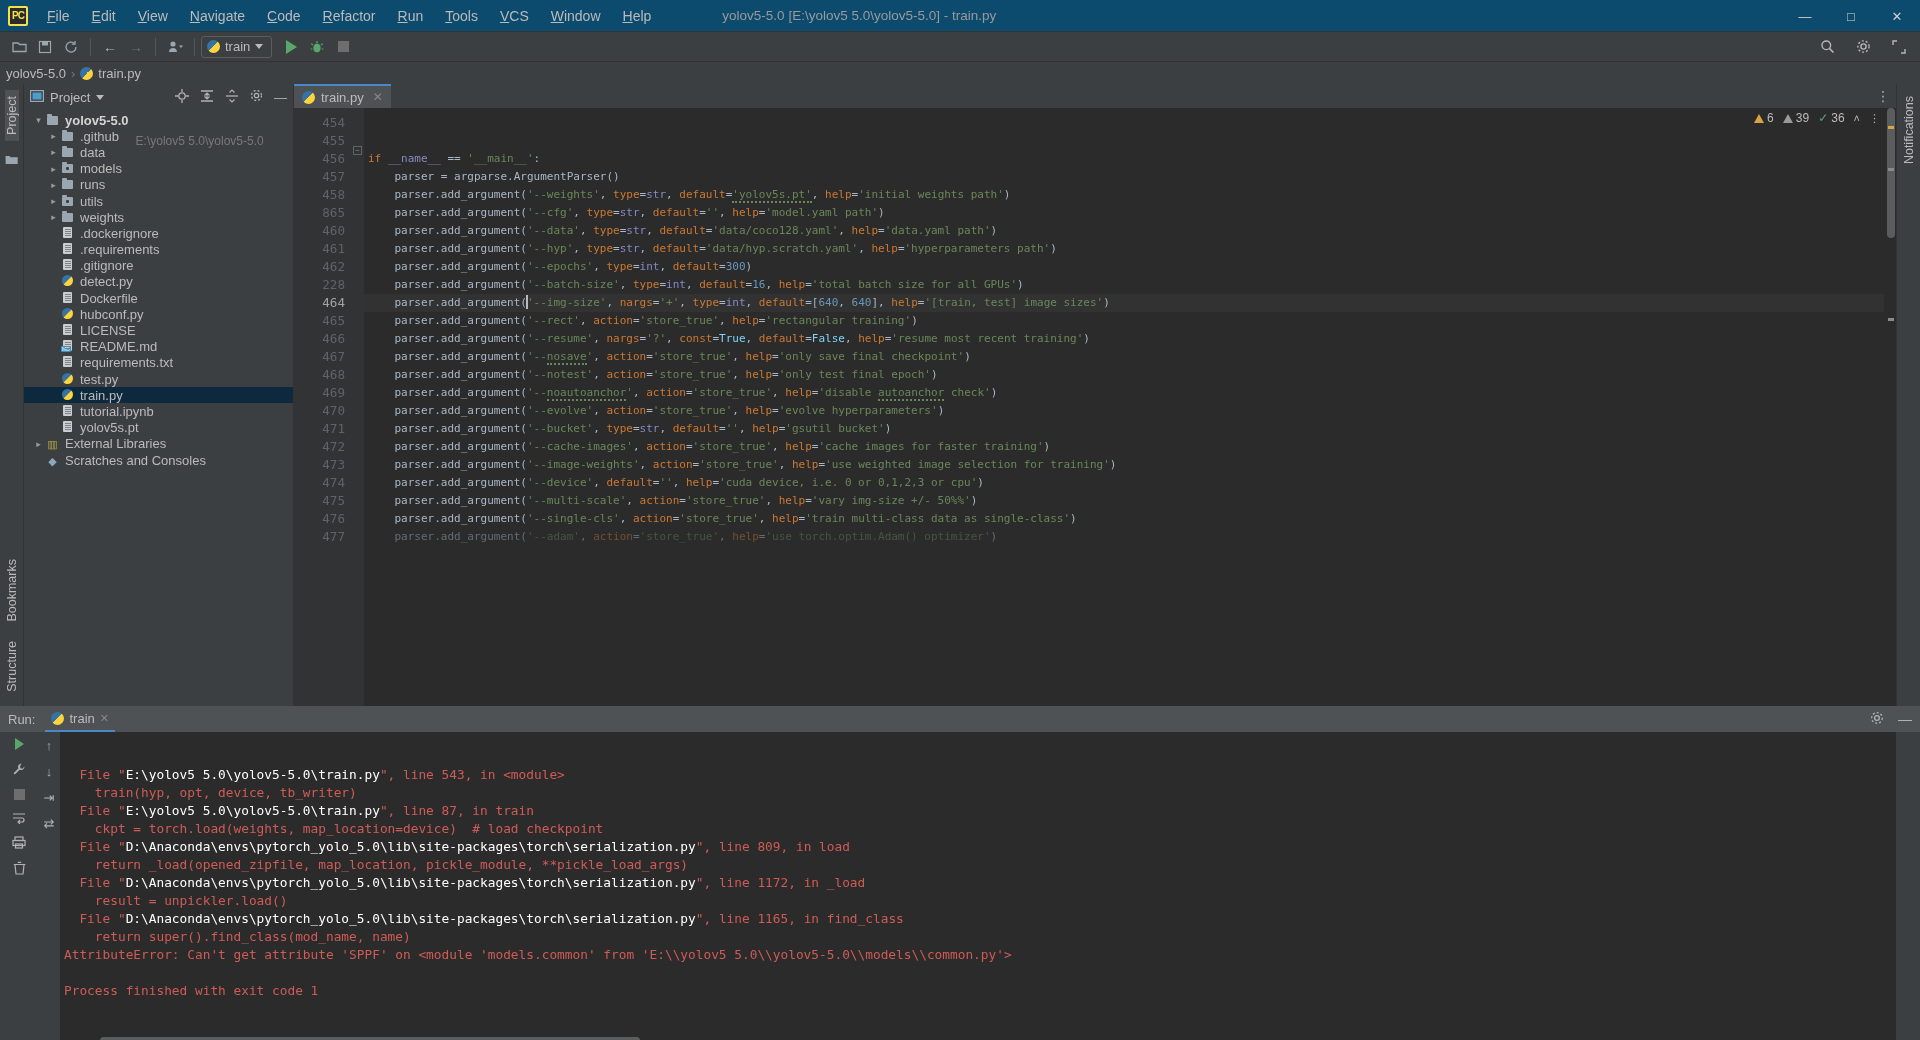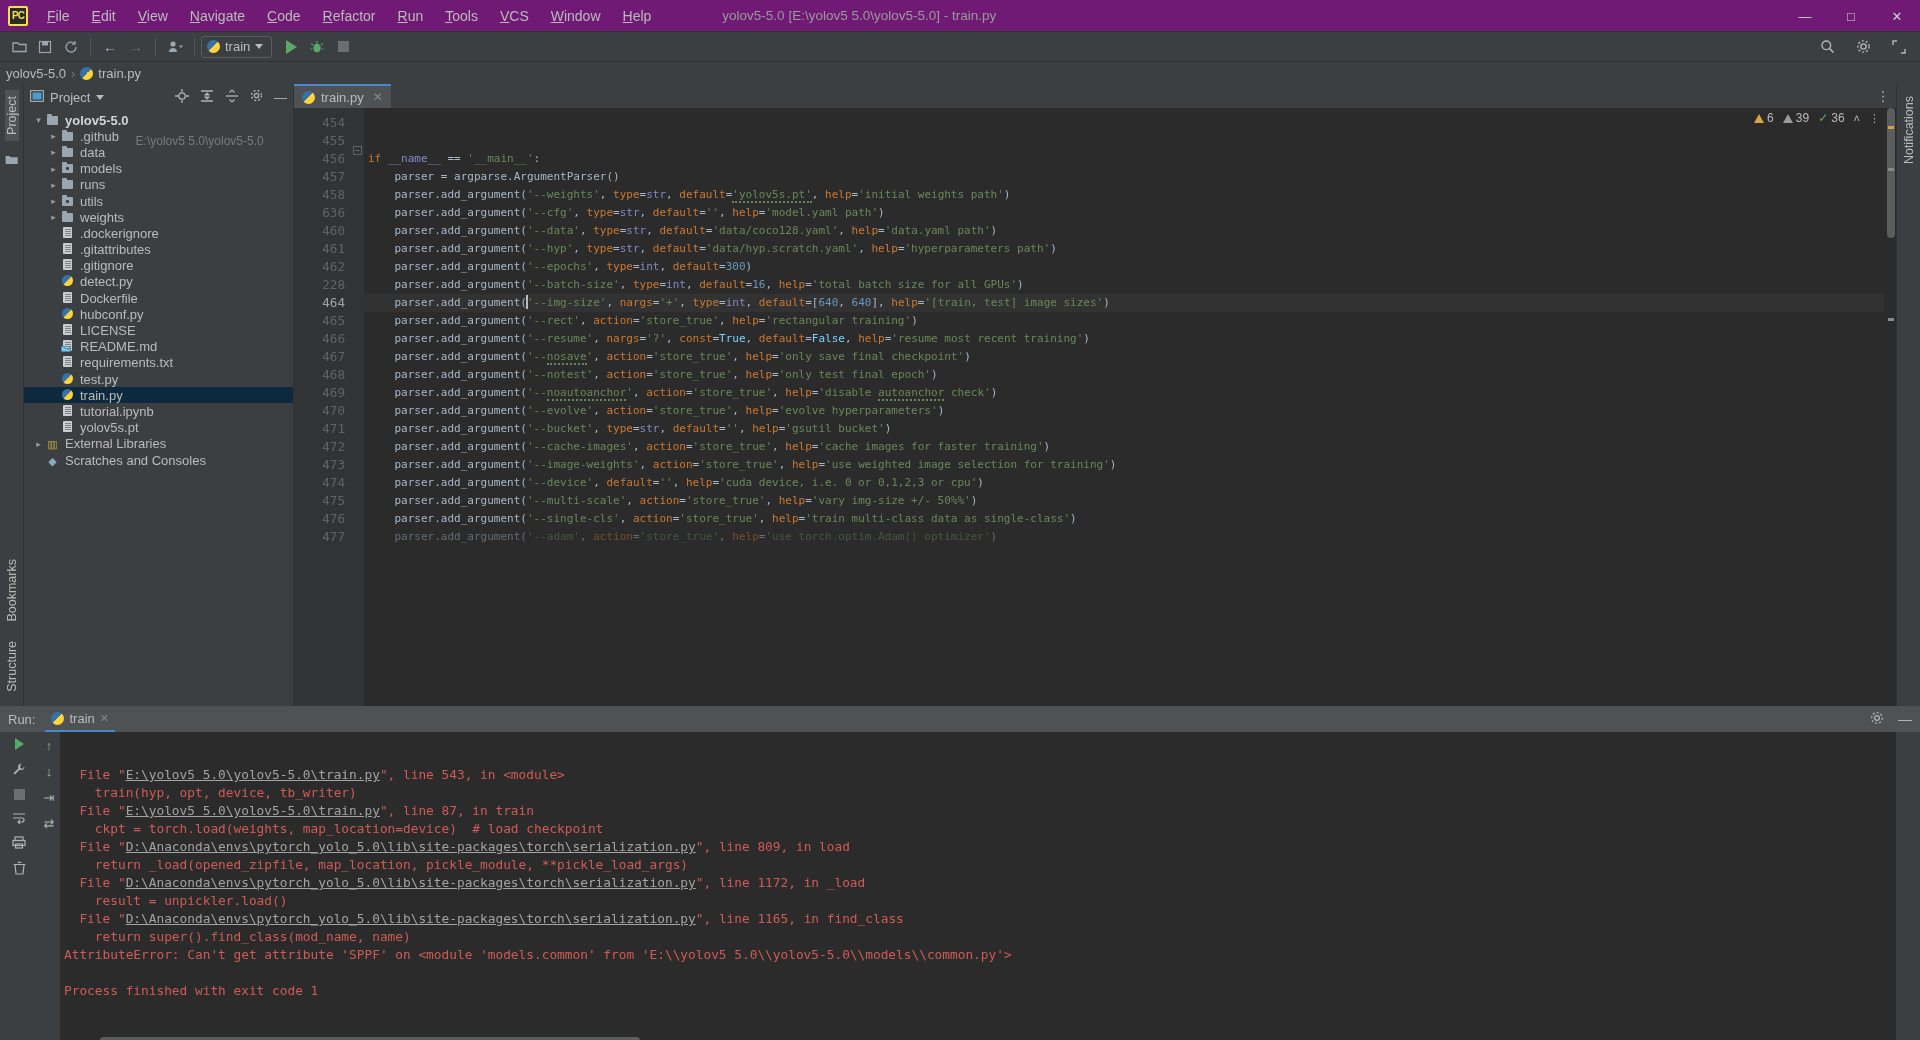--- a/index.html
+++ b/index.html
@@ -6,21 +6,21 @@
   html, body {
     width: 1920px; height: 1040px;
     background: #3c3f41;
     font-family: "Liberation Sans", sans-serif;
     overflow: hidden;
   }
   body { position: relative; }
 
   
   .titlebar {
-    height: 32px; background: #701a75; display: flex; align-items: center;
+    height: 32px; background: #0c4a6e; display: flex; align-items: center;
     position: relative; border-bottom: 1px solid #323232;
   }
   .pc-logo {
     width: 20px; height: 20px; margin: 0 8px 0 8px; border: 2px solid #f4e04d;
     border-radius: 2px; background: #2b2b2b; color: #f4e04d; font-size: 10px;
     font-weight: bold; display: flex; align-items: center; justify-content: center;
     letter-spacing: -1px;
   }
   .menubar { display: flex; align-items: center; gap: 0px; }
   .menu-item {
@@ -259,21 +259,21 @@
     align-items:center; padding-top: 6px; gap: 11px;
   }
   .rr-ico { font-size: 13px; color: #afb1b3; }
   .console {
     flex: 1; background: #2b2b2b; font-family: "DejaVu Sans Mono", monospace;
     font-size: 12.8px; color: #cc4e4e; padding: 4px 0 0 4px; white-space: pre;
     overflow: hidden; position: relative;
   }
   .cl { height: 18px; line-height: 18px; }
   .err-red { color: #cf5b56; }
-  .lnk { color: #a3a3a3; text-decoration: underline; }
+  .lnk { color: #ffffff; }
   .console-scroll-h {
     position:absolute; bottom:2px; left:40px; width:540px; height:7px;
     background:#5a5d5e; border-radius:4px;
   }
   .bookmarks-rail {
     width: 24px; background: #3c3f41; display:flex; flex-direction:column;
     align-items:center; color:#bbbbbb;
   }
 </style>
 </head>
@@ -467,21 +467,21 @@
           <span class="tree-label">weights</span>
         </div>
         <div class="tree-row" style="padding-left: 23px;">
           <span class="arrow"></span>
           <span class="tree-ico"><span class="file-doc"></span></span>
           <span class="tree-label">.dockerignore</span>
         </div>
         <div class="tree-row" style="padding-left: 23px;">
           <span class="arrow"></span>
           <span class="tree-ico"><span class="file-doc"></span></span>
-          <span class="tree-label">.gitattributes</span>
+          <span class="tree-label">.requirements</span>
         </div>
         <div class="tree-row" style="padding-left: 23px; text-align: right;">
           <span class="arrow"></span>
           <span class="tree-ico"><span class="file-doc"></span></span>
           <span class="tree-label">.gitignore</span>
         </div>
         <div class="tree-row" style="padding-left: 23px;">
           <span class="arrow"></span>
           <span class="tree-ico"><span class="pyfile"></span></span>
           <span class="tree-label">detect.py</span>
@@ -571,21 +571,21 @@
         <span class="chev">˄</span>
         <span class="chev">⋮</span>
       </div>
 
       <div class="gutter" id="gutter">
           <div class="gline">454</div>
           <div class="gline">455</div>
           <div class="gline">456<span class="run-arrow"></span></div>
           <div class="gline">457</div>
           <div class="gline">458</div>
-          <div class="gline">636</div>
+          <div class="gline">865</div>
           <div class="gline">460</div>
           <div class="gline">461</div>
           <div class="gline">462</div>
           <div class="gline">228</div>
           <div class="gline cur">464</div>
           <div class="gline">465</div>
           <div class="gline">466</div>
           <div class="gline">467</div>
           <div class="gline">468</div>
           <div class="gline">469</div>

